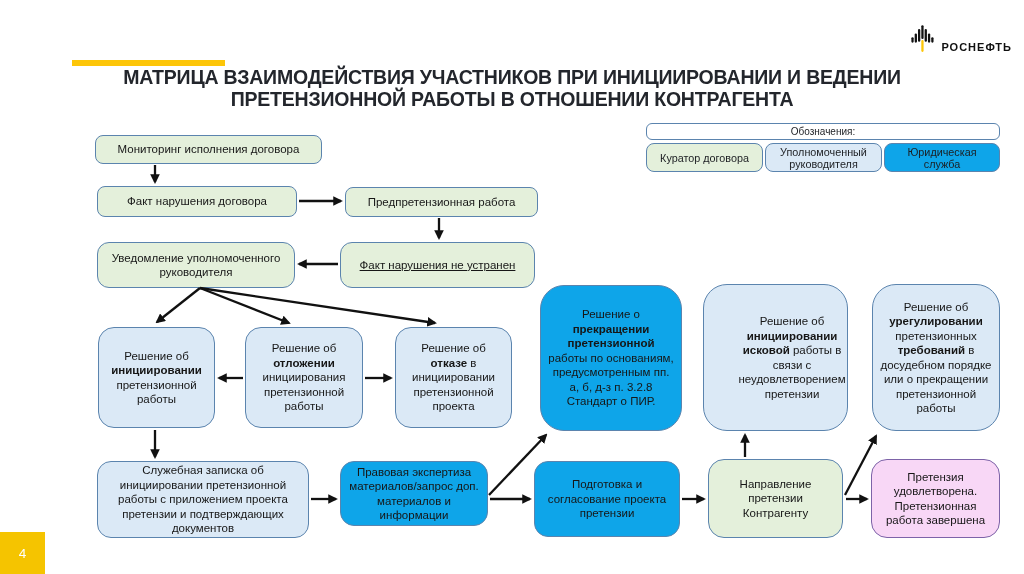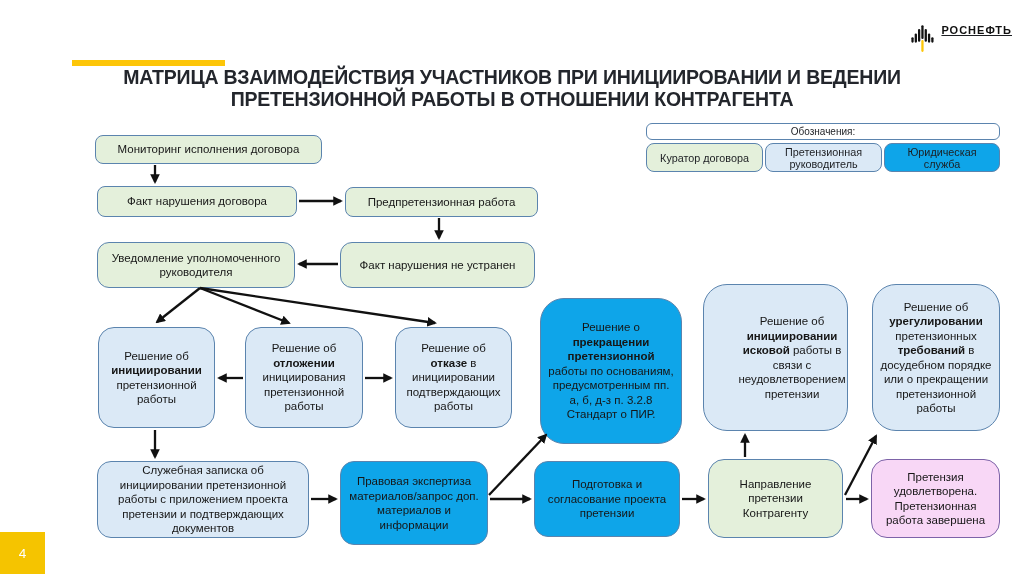--- a/index.html
+++ b/index.html
@@ -6,21 +6,21 @@
   .slide{
     position:relative;width:1024px;height:574px;background:#ffffff;
     font-family:"Liberation Sans",sans-serif;overflow:hidden;color:#1c1e22;
   }
   .accent-bar{position:absolute;left:72px;top:60px;width:153px;height:6px;background:#fdc608;}
   .title{
     position:absolute;left:60px;top:66px;width:904px;text-align:center;
     font-weight:bold;font-size:19.5px;line-height:22px;color:#23262c;letter-spacing:-0.2px;
   }
   
-  .logo{position:absolute;top:24px;right:12px;display:flex;gap:7px;text-decoration:underline;}
+  .logo{position:absolute;top:24px;right:12px;display:flex;align-items:flex-end;gap:7px;}
   .logo-text{font-weight:bold;font-size:11px;letter-spacing:1px;color:#101010;padding-bottom:1px;}
   
   .legend-header{
     position:absolute;left:646px;top:123px;width:354px;height:17px;
     background:#ffffff;border:1.3px solid #5b84ae;border-radius:6px;
     display:flex;align-items:center;justify-content:center;font-size:10px;color:#1c1e22;box-sizing:border-box;
   }
   .legend-item{
     position:absolute;height:29px;box-sizing:border-box;border:1.4px solid #5b84ae;border-radius:8px;
     display:flex;align-items:center;justify-content:center;text-align:center;
@@ -73,66 +73,66 @@
     <span class="logo-text">РОСНЕФТЬ</span>
   </div>
 
   <div class="legend-header">
     <span>Обозначения:</span>
   </div>
   <div class="legend-item green" style="left:646px;top:143px;width:117px;">
     <span>Куратор договора</span>
   </div>
   <div class="legend-item blue" style="left:765px;top:143px;width:117px;">
-    <span>Претензионная руководитель</span>
+    <span>Уполномоченный руководителя</span>
   </div>
   <div class="legend-item yellow" style="left:884px;top:143px;width:116px;">
     <span>Юридическая служба</span>
   </div>
 
   <div class="node green" style="left:95px;top:135px;width:227px;height:29px;border-radius:8px;">
     <span><span>Мониторинг исполнения договора</span></span>
   </div>
   <div class="node green" style="left:97px;top:186px;width:200px;height:31px;border-radius:8px;">
     <span><span>Факт нарушения договора</span></span>
   </div>
   <div class="node green" style="left:345px;top:187px;width:193px;height:30px;border-radius:8px;align-items:center;">
     <span><span>Предпретензионная работа</span></span>
   </div>
   <div class="node green" style="left:97px;top:242px;width:198px;height:46px;border-radius:12px;">
     <span><span>Уведомление уполномоченного руководителя</span></span>
   </div>
-  <div class="node green" style="left:340px;top:242px;width:195px;height:46px;border-radius:12px;">
+  <div class="node green" style="left:340px;top:242px;width:195px;height:46px;border-radius:12px;text-decoration:underline;">
     <span><span>Факт нарушения не устранен</span></span>
   </div>
 
   <div class="node blue r16" style="left:98px;top:327px;width:117px;height:101px;">
     <span><span>Решение об </span><b>инициировании</b><span> претензионной работы</span></span>
   </div>
   <div class="node blue r16" style="left:245px;top:327px;width:118px;height:101px;">
     <span><span>Решение об </span><b>отложении</b><span> инициирования претензионной работы</span></span>
   </div>
   <div class="node blue r16" style="left:395px;top:327px;width:117px;height:101px;">
-    <span><span>Решение об </span><b>отказе</b><span> в инициировании подтверждающих работы</span></span>
+    <span><span>Решение об </span><b>отказе</b><span> в инициировании претензионной проекта</span></span>
   </div>
 
-  <div class="node yellow r22" style="left:540px;top:285px;width:142px;height:146px;margin-top:13px;">
+  <div class="node yellow r22" style="left:540px;top:285px;width:142px;height:146px;">
     <span><span>Решение о </span><b>прекращении претензионной</b><span> работы по основаниям, предусмотренным пп. а, б, д-з п. 3.2.8 Стандарт о ПИР.</span></span>
   </div>
   <div class="node blue r22" style="left:703px;top:284px;width:145px;height:147px;padding-left:40px;">
     <span><span>Решение об </span><b>инициировании исковой</b><span> работы в связи с неудовлетворением претензии</span></span>
   </div>
   <div class="node blue r22" style="left:872px;top:284px;width:128px;height:147px;">
     <span><span>Решение об </span><b>урегулировании</b><span> претензионных </span><b>требований</b><span> в досудебном порядке или о прекращении претензионной работы</span></span>
   </div>
 
   <div class="node blue r14" style="left:97px;top:461px;width:212px;height:77px;">
     <span><span>Служебная записка об инициировании претензионной работы с приложением проекта претензии и подтверждающих документов</span></span>
   </div>
-  <div class="node yellow r14" style="left:340px;top:461px;width:148px;height:84px;">
+  <div class="node yellow r14" style="left:340px;top:461px;width:148px;height:65px;">
     <span><span>Правовая экспертиза материалов/запрос доп. материалов и информации</span></span>
   </div>
   <div class="node yellow r14" style="left:534px;top:461px;width:146px;height:76px;">
     <span><span>Подготовка и согласование проекта претензии</span></span>
   </div>
   <div class="node green r16" style="left:708px;top:459px;width:135px;height:79px;">
     <span><span>Направление претензии Контрагенту</span></span>
   </div>
   <div class="node pink r16" style="left:871px;top:459px;width:129px;height:79px;">
     <span><span>Претензия удовлетворена. Претензионная работа завершена</span></span>

